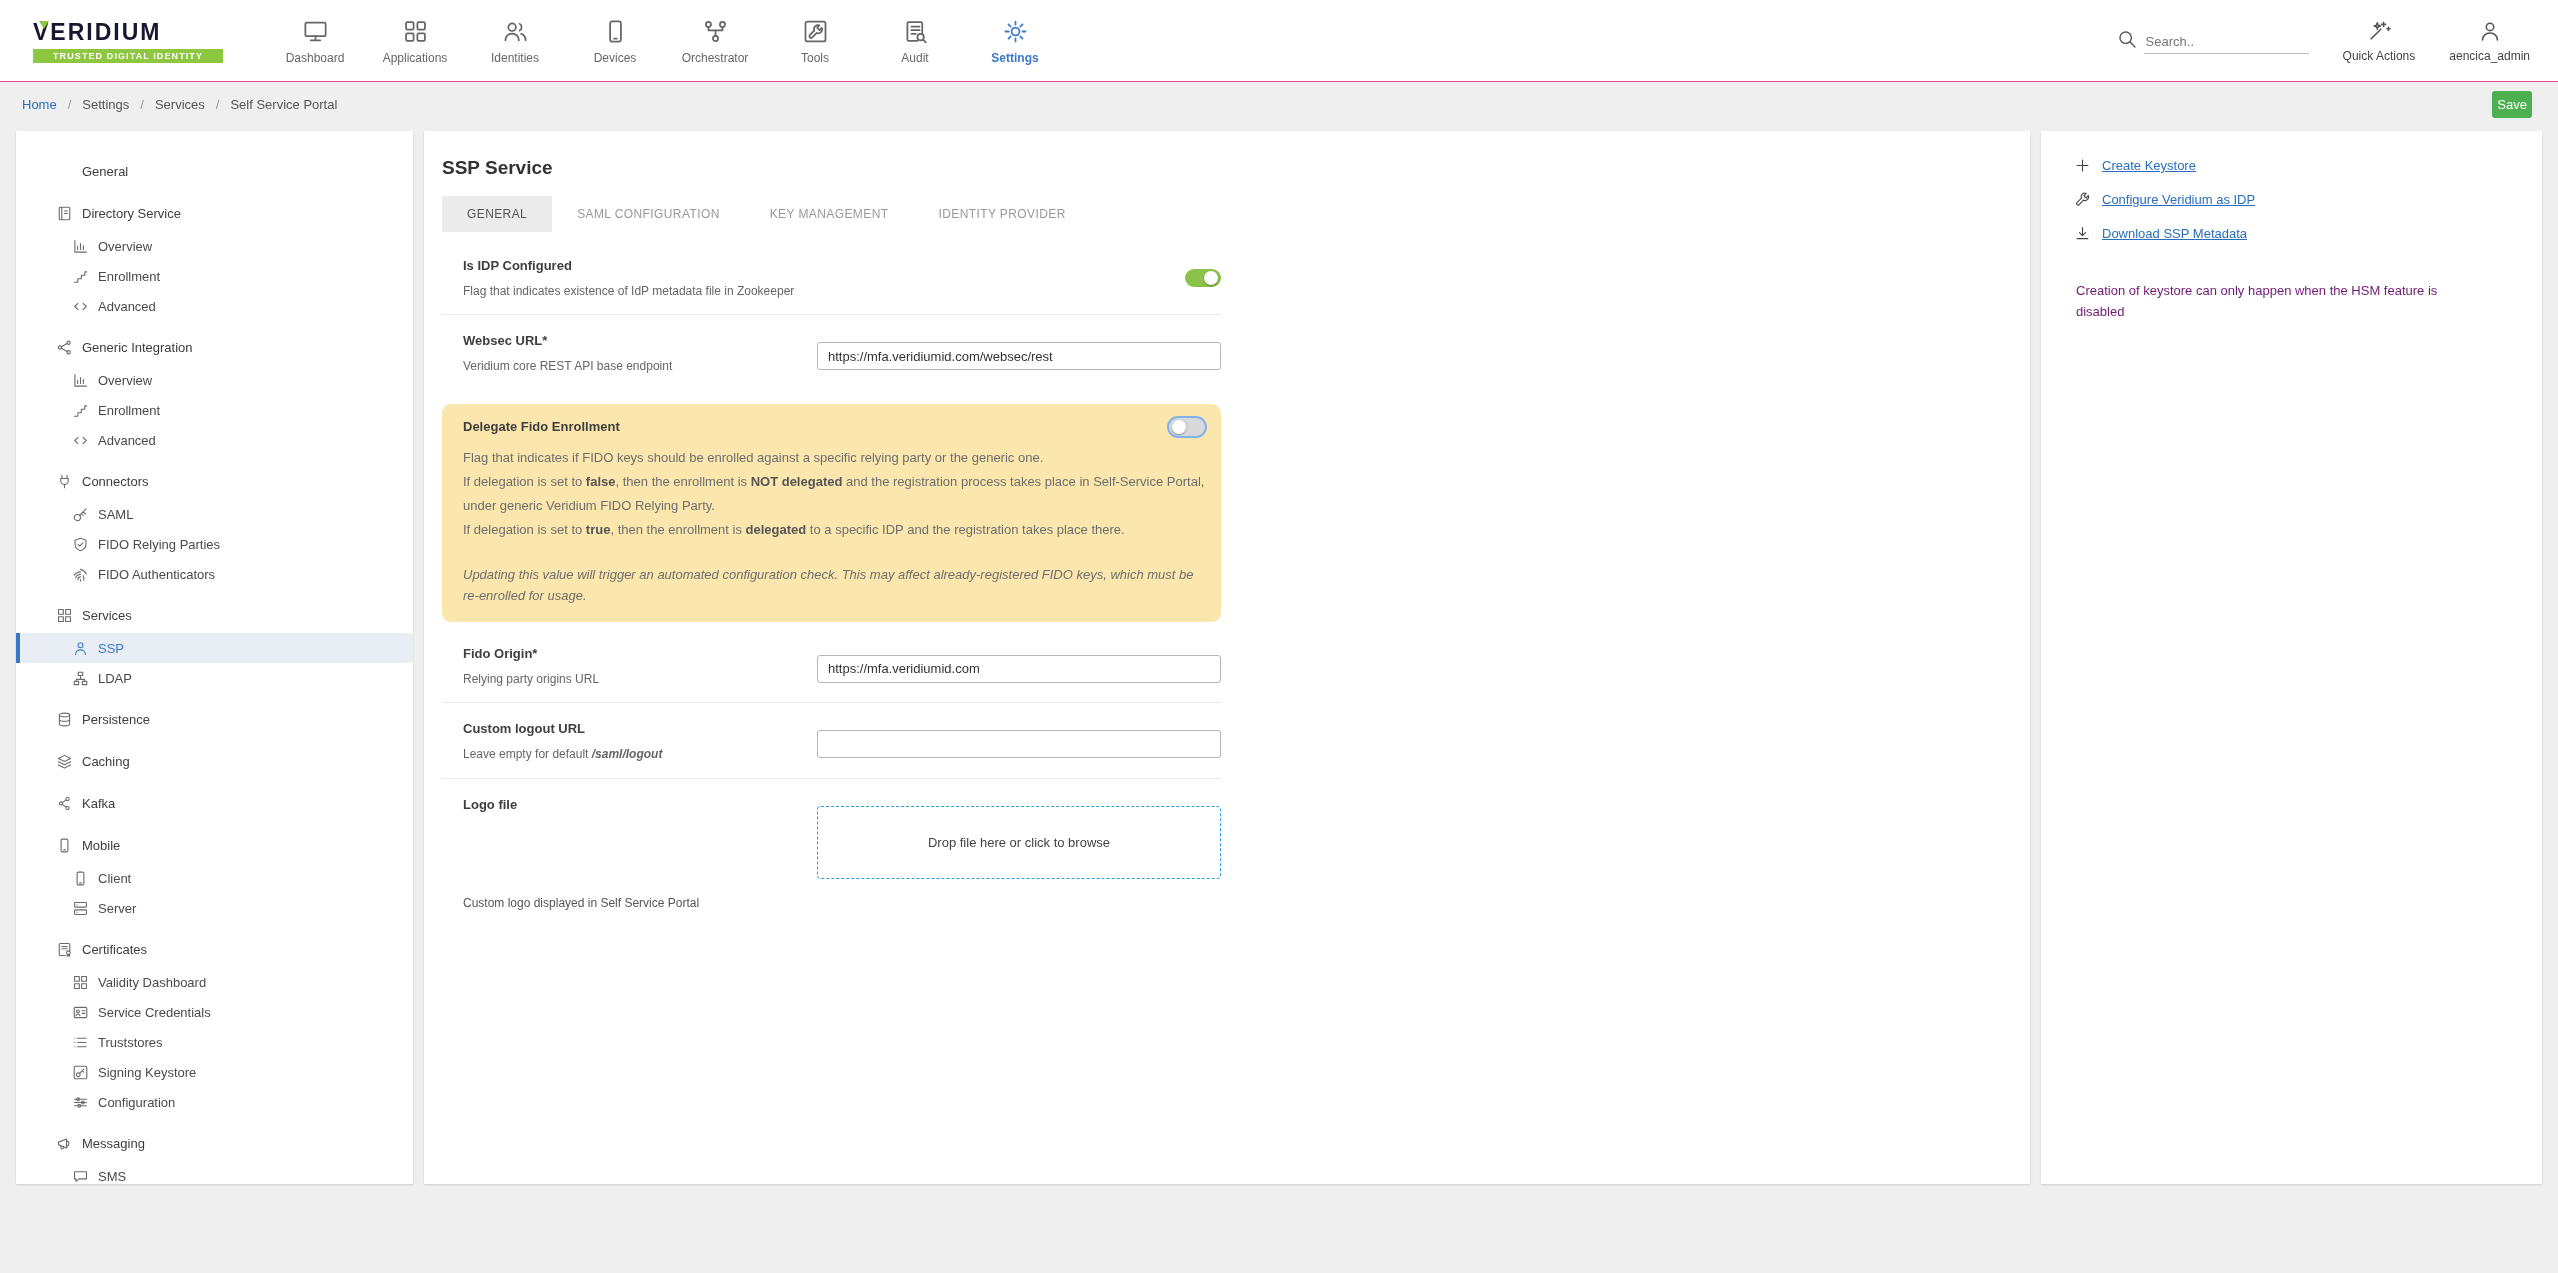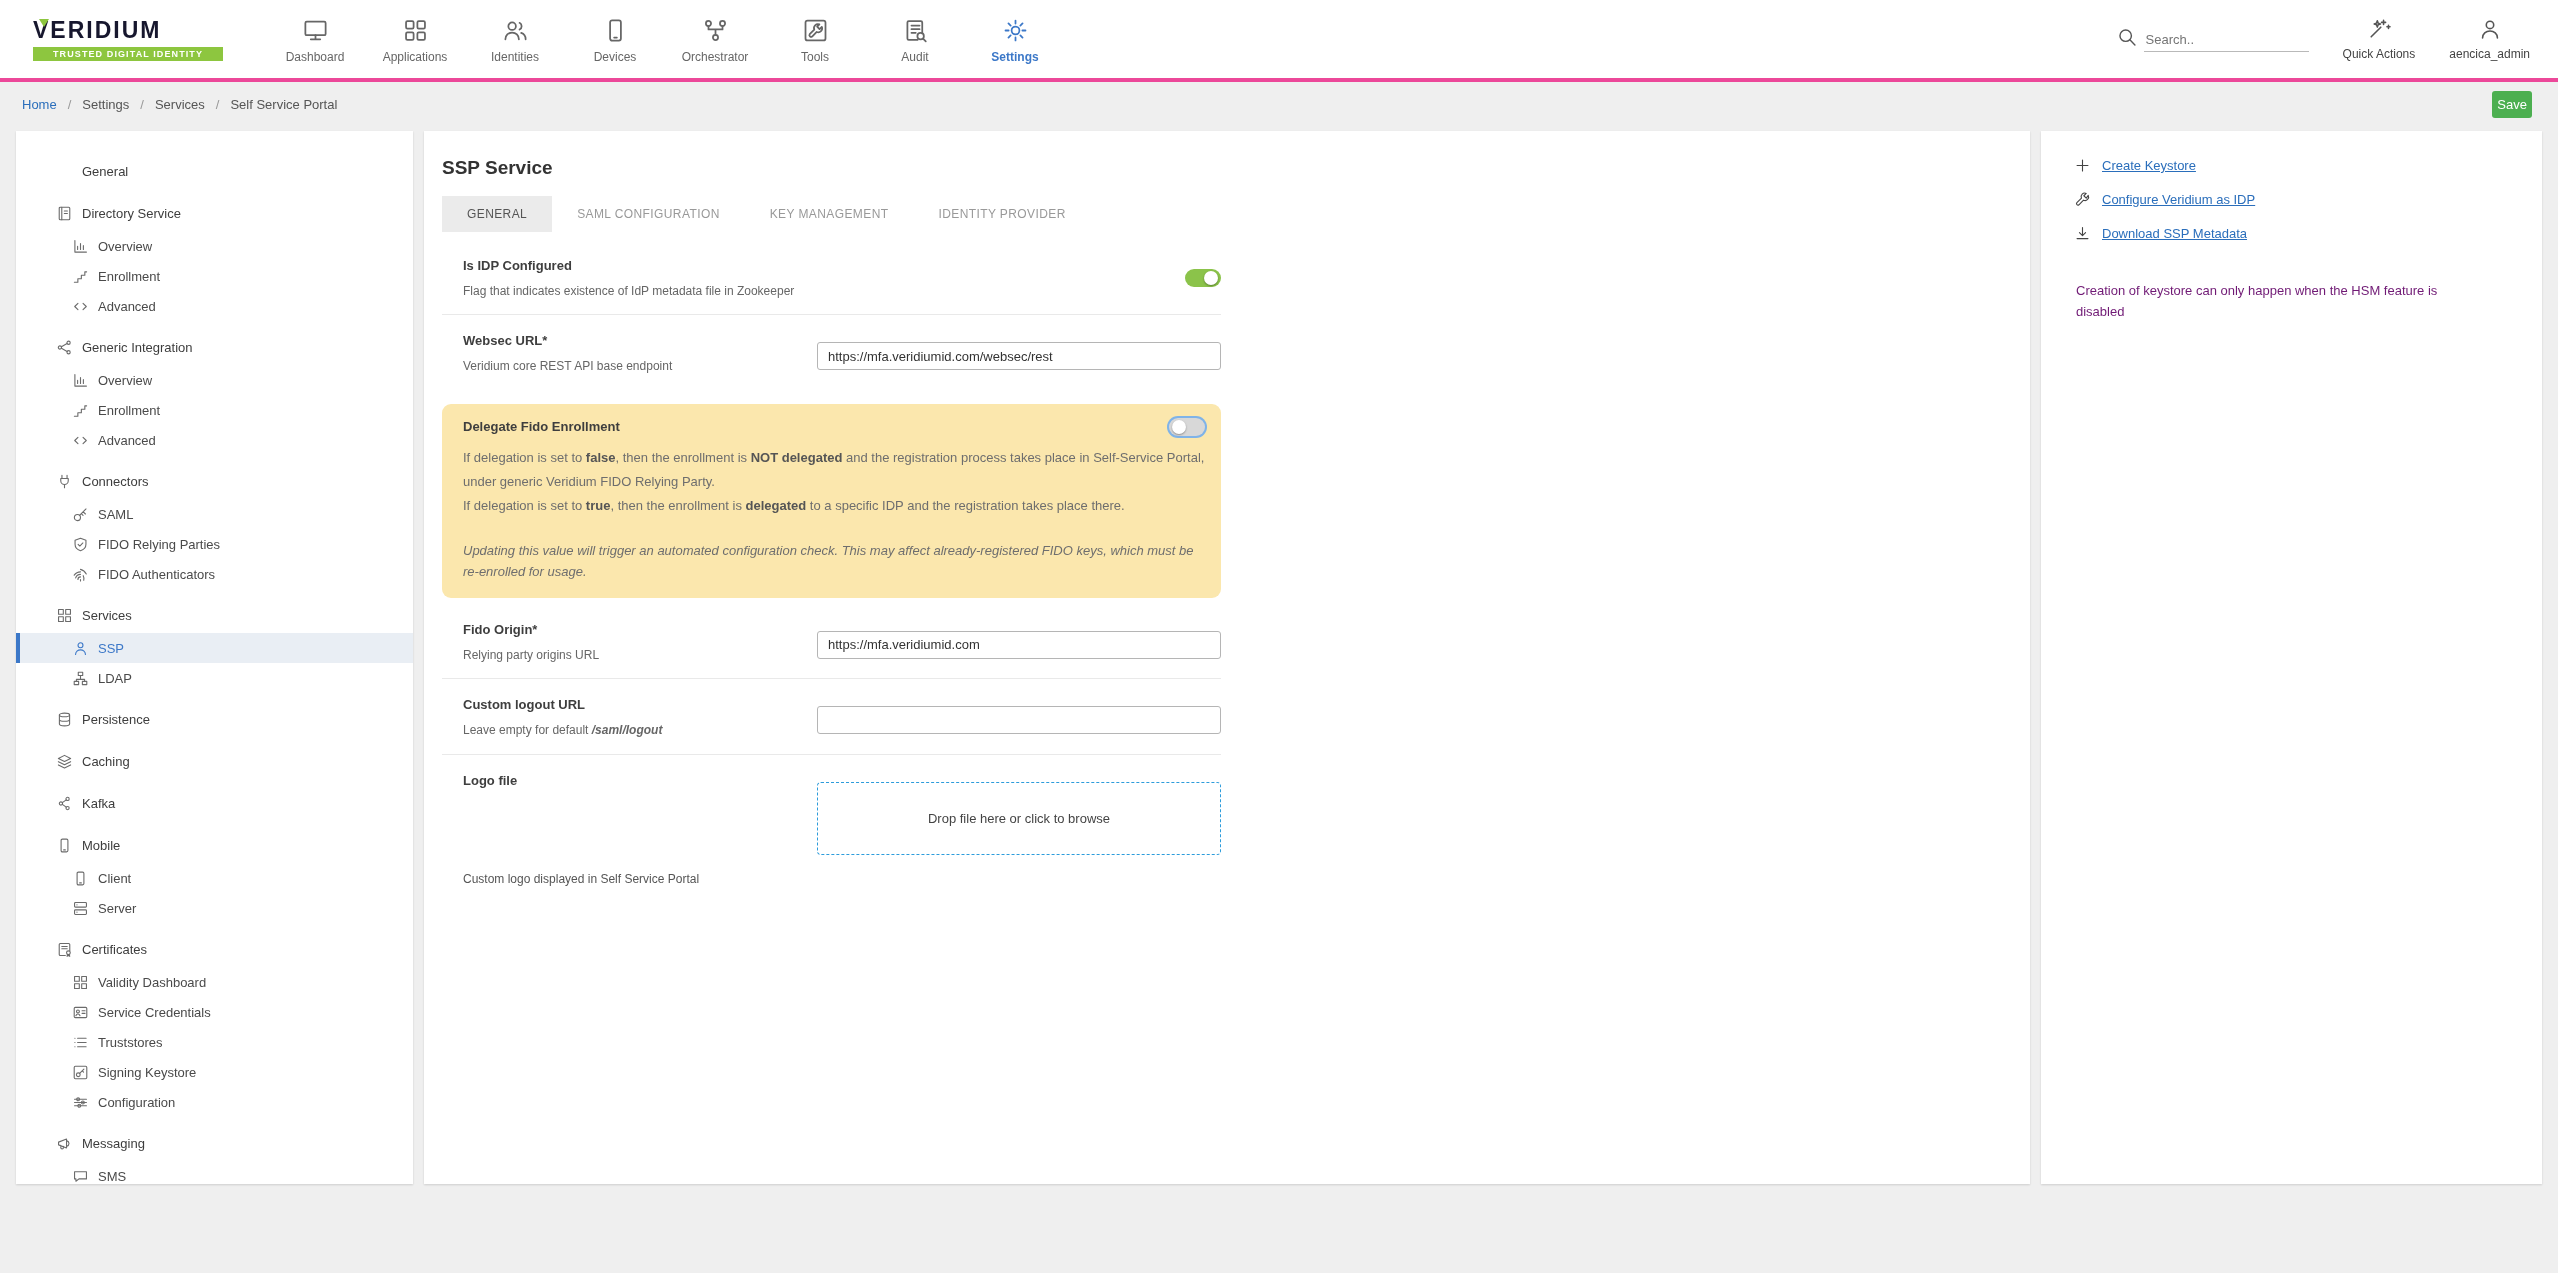--- a/index.html
+++ b/index.html
@@ -2,21 +2,21 @@
 <html style="--accent-blue: #3c78c8; --link-blue: #2a6ebb; --toggle-green: #8bc34a; --save-green: #4caf50; --highlight: #fbe7ad; --dropzone-border: #2d9cdb; --brand-green: #8dc63f;"><head>
 <meta charset="utf-8">
 <style>
   *{margin:0;padding:0;box-sizing:border-box;}
   html,body{width:2558px;height:1273px;}
   body{background:#efefef;font-family:"Liberation Sans","DejaVu Sans",sans-serif;color:#333;overflow:hidden;}
   .icon{display:inline-flex;align-items:center;justify-content:center;flex:0 0 auto;}
   .icon svg{width:100%;height:100%;}
 
   
-  .topbar{height:82px;background:#fff;display:flex;align-items:center;border-bottom:4px solid #ec4899;}
+  .topbar{height:82px;background:#fff;display:flex;align-items:center;border-bottom:1px solid #ec4899;}
   .logo{margin-left:33px;display:flex;flex-direction:column;gap:3px;width:190px;cursor:pointer;}
   .logo-title{font-size:23px;font-weight:bold;letter-spacing:2px;color:#17172e;position:relative;}
   .logo-title::after{content:"";position:absolute;left:6px;top:2px;border-left:5px solid transparent;border-right:5px solid transparent;border-top:8px solid var(--brand-green,#8dc63f);}
   .logo-tag{background:var(--brand-green,#8dc63f);color:#fff;font-size:9px;letter-spacing:1.1px;padding:2px 20px;width:fit-content;font-weight:bold;white-space:nowrap;}
   .mainnav{display:flex;margin-left:42px;}
   .nav-item{width:100px;display:flex;flex-direction:column;align-items:center;gap:6px;color:#666;cursor:pointer;padding-top:2px;}
   .nav-item .icon{width:27px;height:27px;}
   .nav-label{font-size:12px;}
   .nav-item.active{color:var(--accent-blue,#3c78c8);}
   .nav-item.active .nav-label{font-weight:bold;}
@@ -540,20 +540,21 @@
       </div>
 
       <div class="delegate-box">
         <div class="dhead">
           <div class="flabel">Delegate Fido Enrollment</div>
           <div class="toggle ring">
             <div class="knob"></div>
           </div>
         </div>
         <div class="dbody">
+            <p class="dpar"><span>Flag that indicates if FIDO keys should be enrolled against a specific relying party or the generic one.</span></p>
             <p class="dpar"><span>If delegation is set to </span><span class="b">false</span><span>, then the enrollment is </span><span class="b">NOT delegated</span><span> and the registration process takes place in Self-Service Portal, under generic Veridium FIDO Relying Party.</span></p>
             <p class="dpar"><span>If delegation is set to </span><span class="b">true</span><span>, then the enrollment is </span><span class="b">delegated</span><span> to a specific IDP and the registration takes place there.</span></p>
             <p class="dpar note"><span>Updating this value will trigger an automated configuration check. This may affect already-registered FIDO keys, which must be re-enrolled for usage.</span></p>
           </div>
       </div>
 
       <div class="frow">
         <div class="fleft">
           <div class="flabel">Fido Origin*</div>
           <div class="fdesc">Relying party origins URL</div>

